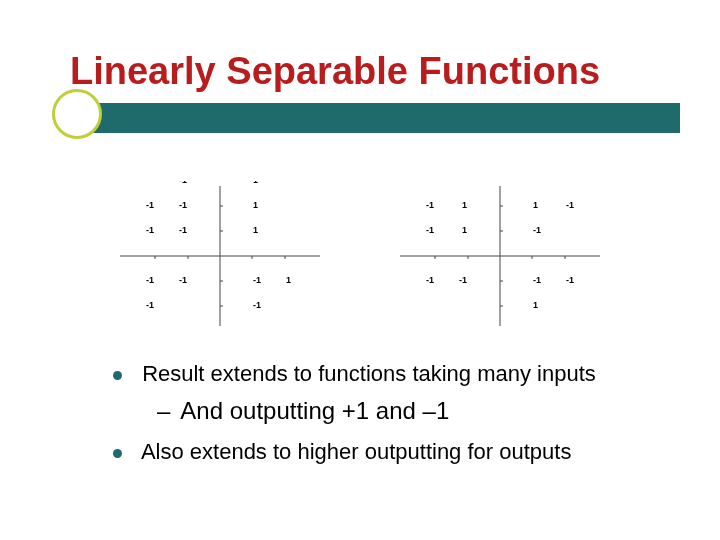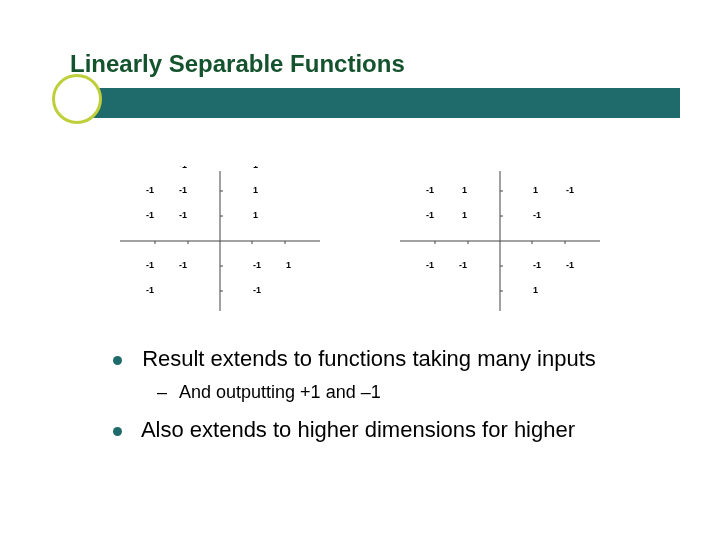--- a/index.html
+++ b/index.html
@@ -1,20 +1,20 @@
 <!DOCTYPE html>
 <html><head>
 <meta charset="utf-8">
 <style>
   * { margin: 0; padding: 0; box-sizing: border-box; }
   html, body { width: 720px; height: 540px; background: #fff; font-family: Arial, Helvetica, sans-serif; color: #000; }
   .slide { width: 720px; height: 540px; position: relative; overflow: hidden; }
 
   .title-area { padding: 50px 60px 0 70px; }
-  .title { font-size: 24px; font-weight: bold; color: #14532d; }
+  .title { font-size: 38px; font-weight: bold; color: #b91c1c; }
 
   .banner { position: relative; margin-top: 10px; height: 38px; }
   .circle {
     position: absolute; left: 52px; top: -14px; width: 50px; height: 50px;
     border: 3px solid #bfcf3a; border-radius: 50%; background: #fff; z-index: 2;
   }
   .bar {
     position: absolute; left: 78px; right: 40px; top: 0; height: 30px;
     background: #1f6a6a; z-index: 1;
   }
@@ -28,21 +28,21 @@
   .fig .tick { stroke: #444; stroke-width: 1; }
   .fig text { font-size: 9px; fill: #000; font-family: Arial, sans-serif; font-weight: bold; }
 
   .body-text { padding: 30px 60px 0 85px; font-size: 22px; margin-left: 28px; }
   .l1 { list-style: none; }
   .l1 > li::before {
     content: ""; display: inline-block; width: 9px; height: 9px; border-radius: 50%;
     background: #1f6a6a; margin-right: 14px; vertical-align: middle;
   }
   .l1 > li { margin-bottom: 14px; }
-  .l2 { list-style: none; margin: 10px 0 10px 44px; font-size: 18px; }
+  .l2 { list-style: none; margin: 10px 0 10px 44px; font-size: 24px; }
   .l2 > li::before {
     content: "–"; display: inline-block; width: 18px; color: #000;
   }
 </style>
 </head>
 <body>
 
 <div class="slide">
 
   <div class="title-area">
@@ -120,18 +120,18 @@
     <ul class="l1">
       <li>
         <span>Result extends to functions taking many inputs</span>
         <ul class="l2">
           <li>
             <span>And outputting +1 and –1</span>
           </li>
         </ul>
       </li>
       <li>
-        <span>Also extends to higher dimensions for higher</span>
+        <span>Also extends to higher outputting for outputs</span>
       </li>
     </ul>
   </div>
 
 </div>
 
 </body></html>

